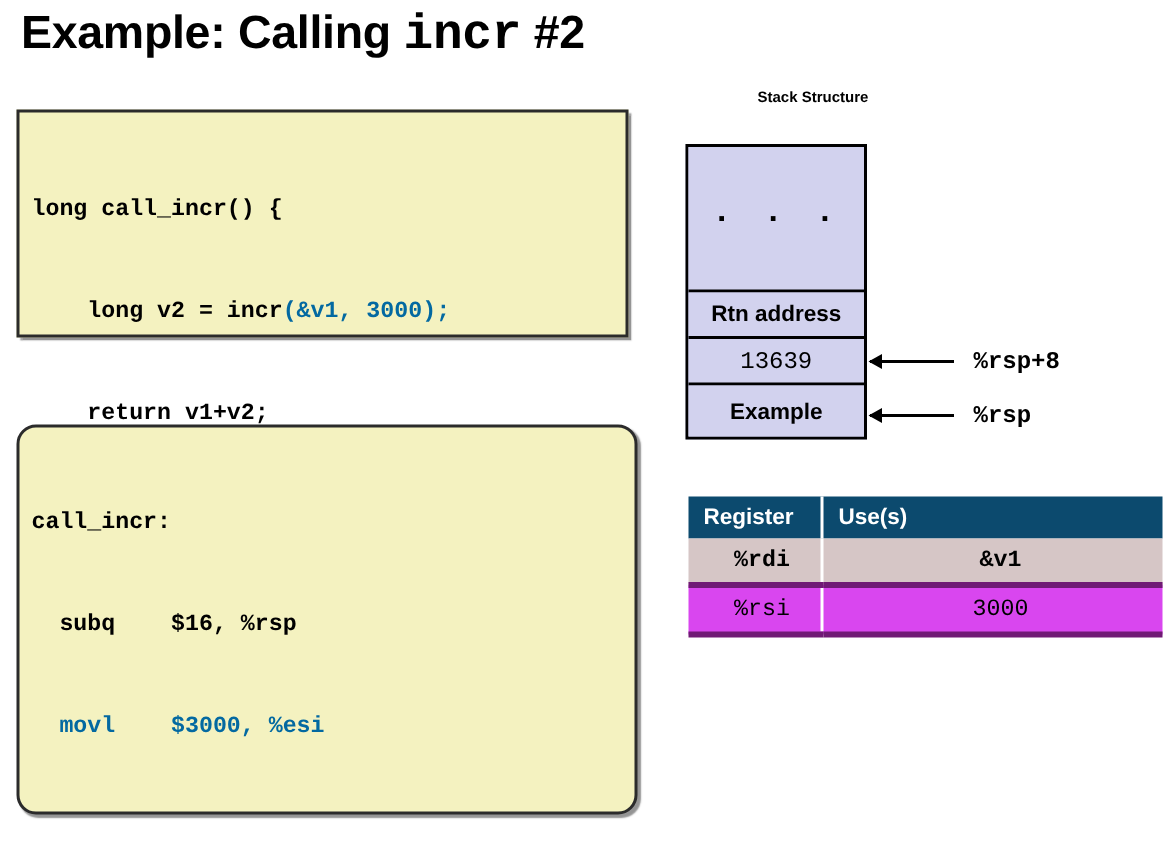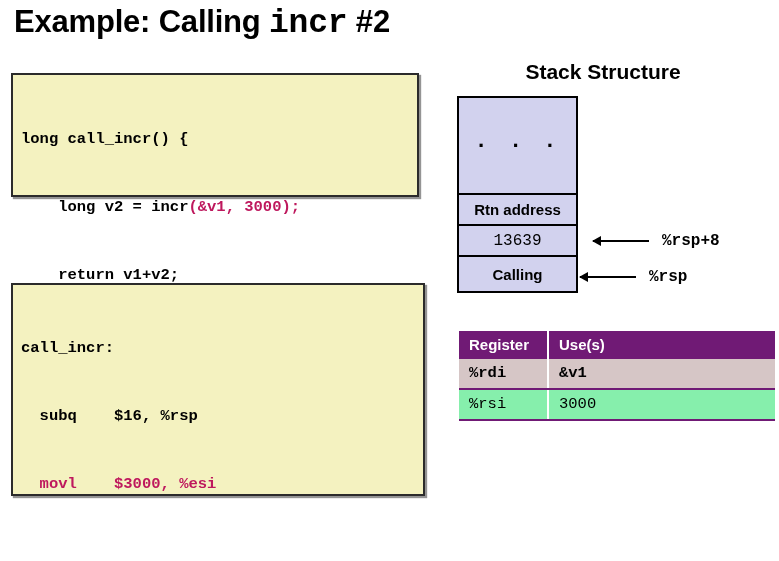--- a/index.html
+++ b/index.html
@@ -43,41 +43,41 @@
     font-weight: bold;
     font-size: 15.5px;
     line-height: 22.6px;
     white-space: pre;
     box-sizing: border-box;
   }
   #c-code-box {
     left: 11px;
     top: 73px;
     width: 408px;
-    height: 124px;
+    height: 152px;
     padding: 8px 12px 0 8px;
   }
   #asm-code-box {
     left: 11px;
     top: 283px;
     width: 414px;
-    height: 213px;
+    height: 260px;
     padding: 7px 0 0 8px;
+    border-radius: 13px;
   }
   .code-line { display: block; height: 22.6px; }
-  .red { color: #be185d; }
+  .red { color: #0369a1; }
 
   
   #stack-title {
     position: absolute;
-    left: 518px;
+    left: 505px;
     top: 60px;
     width: 170px;
-    text-align: center;
-    font-size: 21px;
+    font-size: 10px;
     font-weight: bold;
   }
   #stack-box {
     position: absolute;
     left: 457px;
     top: 96px;
     width: 121px;
     height: 197px;
     border: 2px solid #000000;
     box-sizing: border-box;
@@ -142,52 +142,53 @@
     border-bottom: 5px solid transparent;
     border-right: 9px solid #000;
   }
   .arrow-label {
     margin-left: 13px;
     font-family: "Liberation Mono", "DejaVu Sans Mono", monospace;
     font-weight: bold;
     font-size: 16px;
     white-space: nowrap;
   }
-  #arrow-rsp8 { left: 593px; top: 233px; }
+  #arrow-rsp8 { left: 580px; top: 233px; }
   #arrow-rsp  { left: 580px; top: 269px; }
 
   
   #register-table {
     position: absolute;
     left: 459px;
     top: 331px;
     width: 316px;
     border-collapse: collapse;
     table-layout: fixed;
   }
   #register-table th {
-    background: #701a75;
+    background: #0c4a6e;
     color: #ffffff;
     font-size: 15px;
     font-weight: bold;
     text-align: left;
     padding: 5px 0 6px 10px;
     border-right: 2px solid #ffffff;
   }
   #register-table th:last-child { border-right: none; }
   #register-table td {
     font-family: "Liberation Mono", "DejaVu Sans Mono", monospace;
     font-size: 15.5px;
     padding: 5px 0 6px 10px;
     border-right: 2px solid #ffffff;
-    border-bottom: 2px solid #701a75;
+    border-bottom: 4px solid #701a75;
+    text-align: center;
   }
   #register-table td:last-child { border-right: none; }
   #register-table tr.row-0 td { background: #d6c6c6; font-weight: bold; }
-  #register-table tr.row-1 td { background: #86efac; font-weight: normal; }
+  #register-table tr.row-1 td { background: #d946ef; font-weight: normal; }
   #register-table col.c0 { width: 89px; }
 </style>
 </head>
 <body>
 
 <div id="slide-title"><span>Example: Calling </span><span class="mono">incr</span><span> #2</span></div>
 
 <div class="code-box" id="c-code-box">
   <span class="code-line"><span>long call_incr() {</span><span class="red"></span></span>
   <span class="code-line"><span>    long v2 = incr</span><span class="red">(&amp;v1, 3000);</span></span>
@@ -205,21 +206,21 @@
   
   
 </div>
 
 <div id="stack-title">Stack Structure</div>
 
 <div id="stack-box">
   <div class="stack-cell dots">. . .</div>
   <div class="stack-cell rtn">Rtn address</div>
   <div class="stack-cell val">13639</div>
-  <div class="stack-cell unused">Calling</div>
+  <div class="stack-cell unused">Example</div>
 </div>
 
 <div class="arrow-row" id="arrow-rsp8">
   <span class="arrow-line"></span>
   <span class="arrow-label">%rsp+8</span>
 </div>
 <div class="arrow-row" id="arrow-rsp">
   <span class="arrow-line"></span>
   <span class="arrow-label">%rsp</span>
 </div>

